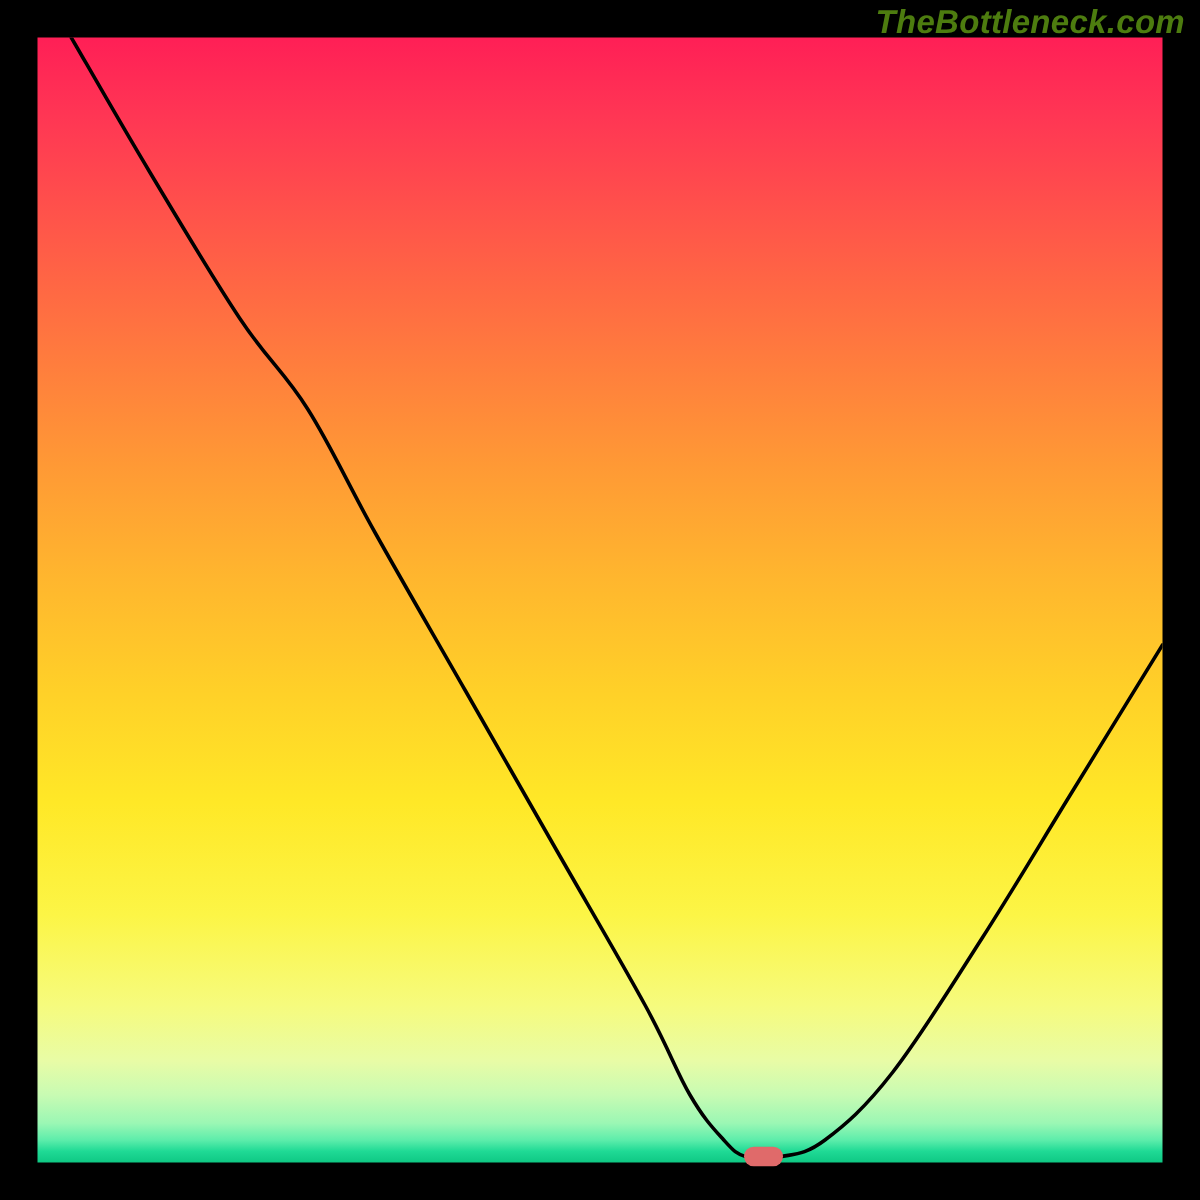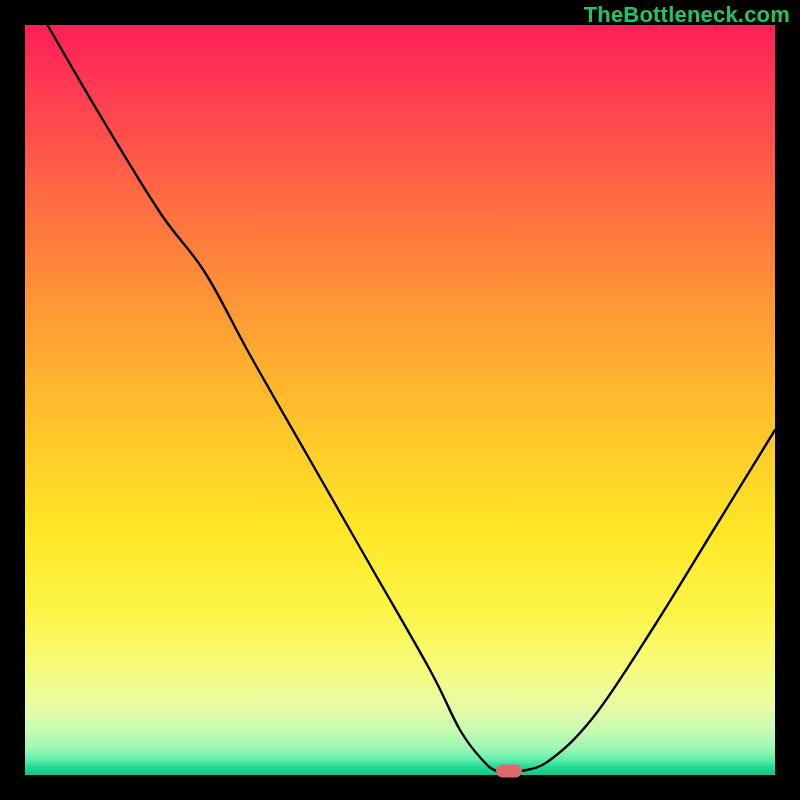--- a/index.html
+++ b/index.html
@@ -16,22 +16,23 @@
     height: 800px;
     background: #000;
   }
   .watermark {
     position: absolute;
     top: 2px;
     right: 10px;
     font-family: Arial, Helvetica, sans-serif;
     font-size: 22px;
     font-weight: 700;
-    color: #22c55e;
+    color: #4d7c0f;
     letter-spacing: 0.2px;
+    font-style: italic;
   }
   .plot-area {
     position: absolute;
     left: 25px;
     top: 25px;
     width: 750px;
     height: 750px;
     
     background: linear-gradient(to bottom,
       #ff1f56 0%,

